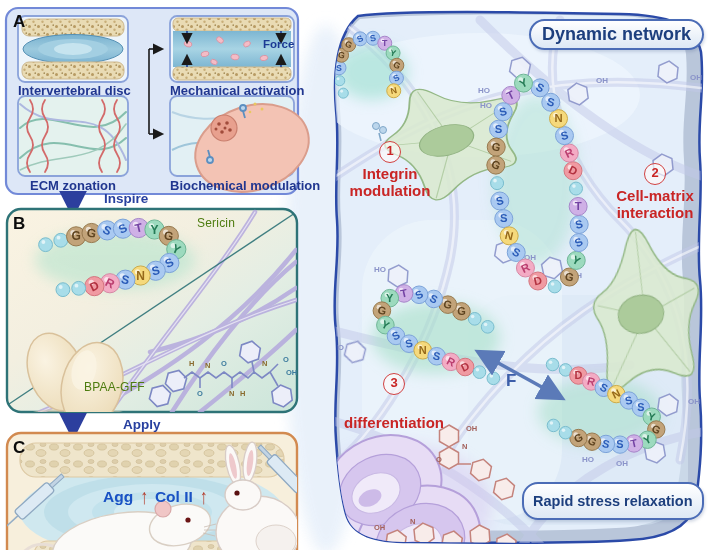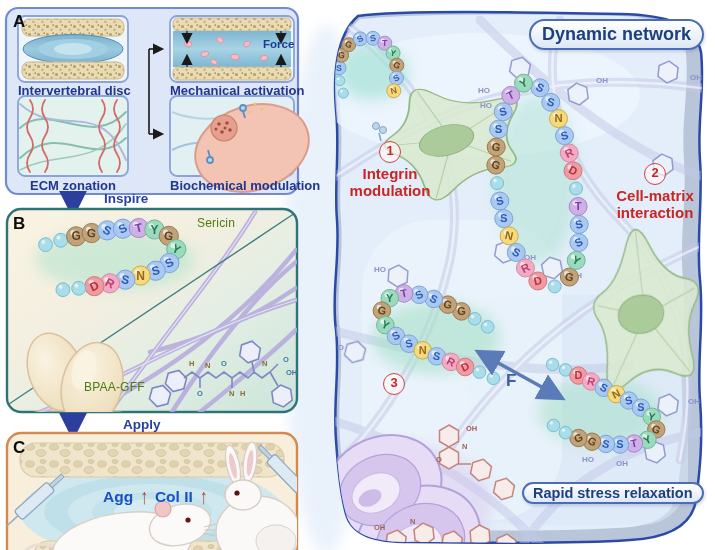--- a/index.html
+++ b/index.html
@@ -713,32 +713,33 @@
   <div class="bigword" style="left:84px;top:380px;">BPAA-GFF</div>
 
   <div class="aggrow" style="left:103px;top:488px;">
     <span>Agg</span>
         <span class="uparr">↑</span>
         <span>Col II</span>
         <span class="uparr">↑</span>
   </div>
 
   <div class="pill" style="left:529px;top:19px;font-size:18px;">Dynamic network</div>
-  <div class="pill" style="left:522px;top:482px;font-size:14.5px;padding:1px 9px;">Rapid stress relaxation</div>
+  <div class="pill" style="left:522px;top:482px;font-size:14.5px;padding:9px 9px;">Rapid stress relaxation</div>
 
   <div class="step" style="left:338px;top:141px;width:104px;">
     <span class="stepnum">1</span>
     <span>Integrin</span><br>
     <span>modulation</span>
   </div>
   <div class="step" style="left:603px;top:163px;width:104px;">
     <span class="stepnum">2</span>
     <span>Cell-matrix</span><br>
     <span>interaction</span>
   </div>
   <div class="step" style="left:338px;top:373px;width:112px;">
     <span class="stepnum">3</span>
     <br>
+    <span>differentiation</span>
   </div>
   <div class="flab" style="left:506px;top:371px;">F</div>
 </div>
 
 </div>
 
 </body></html>

